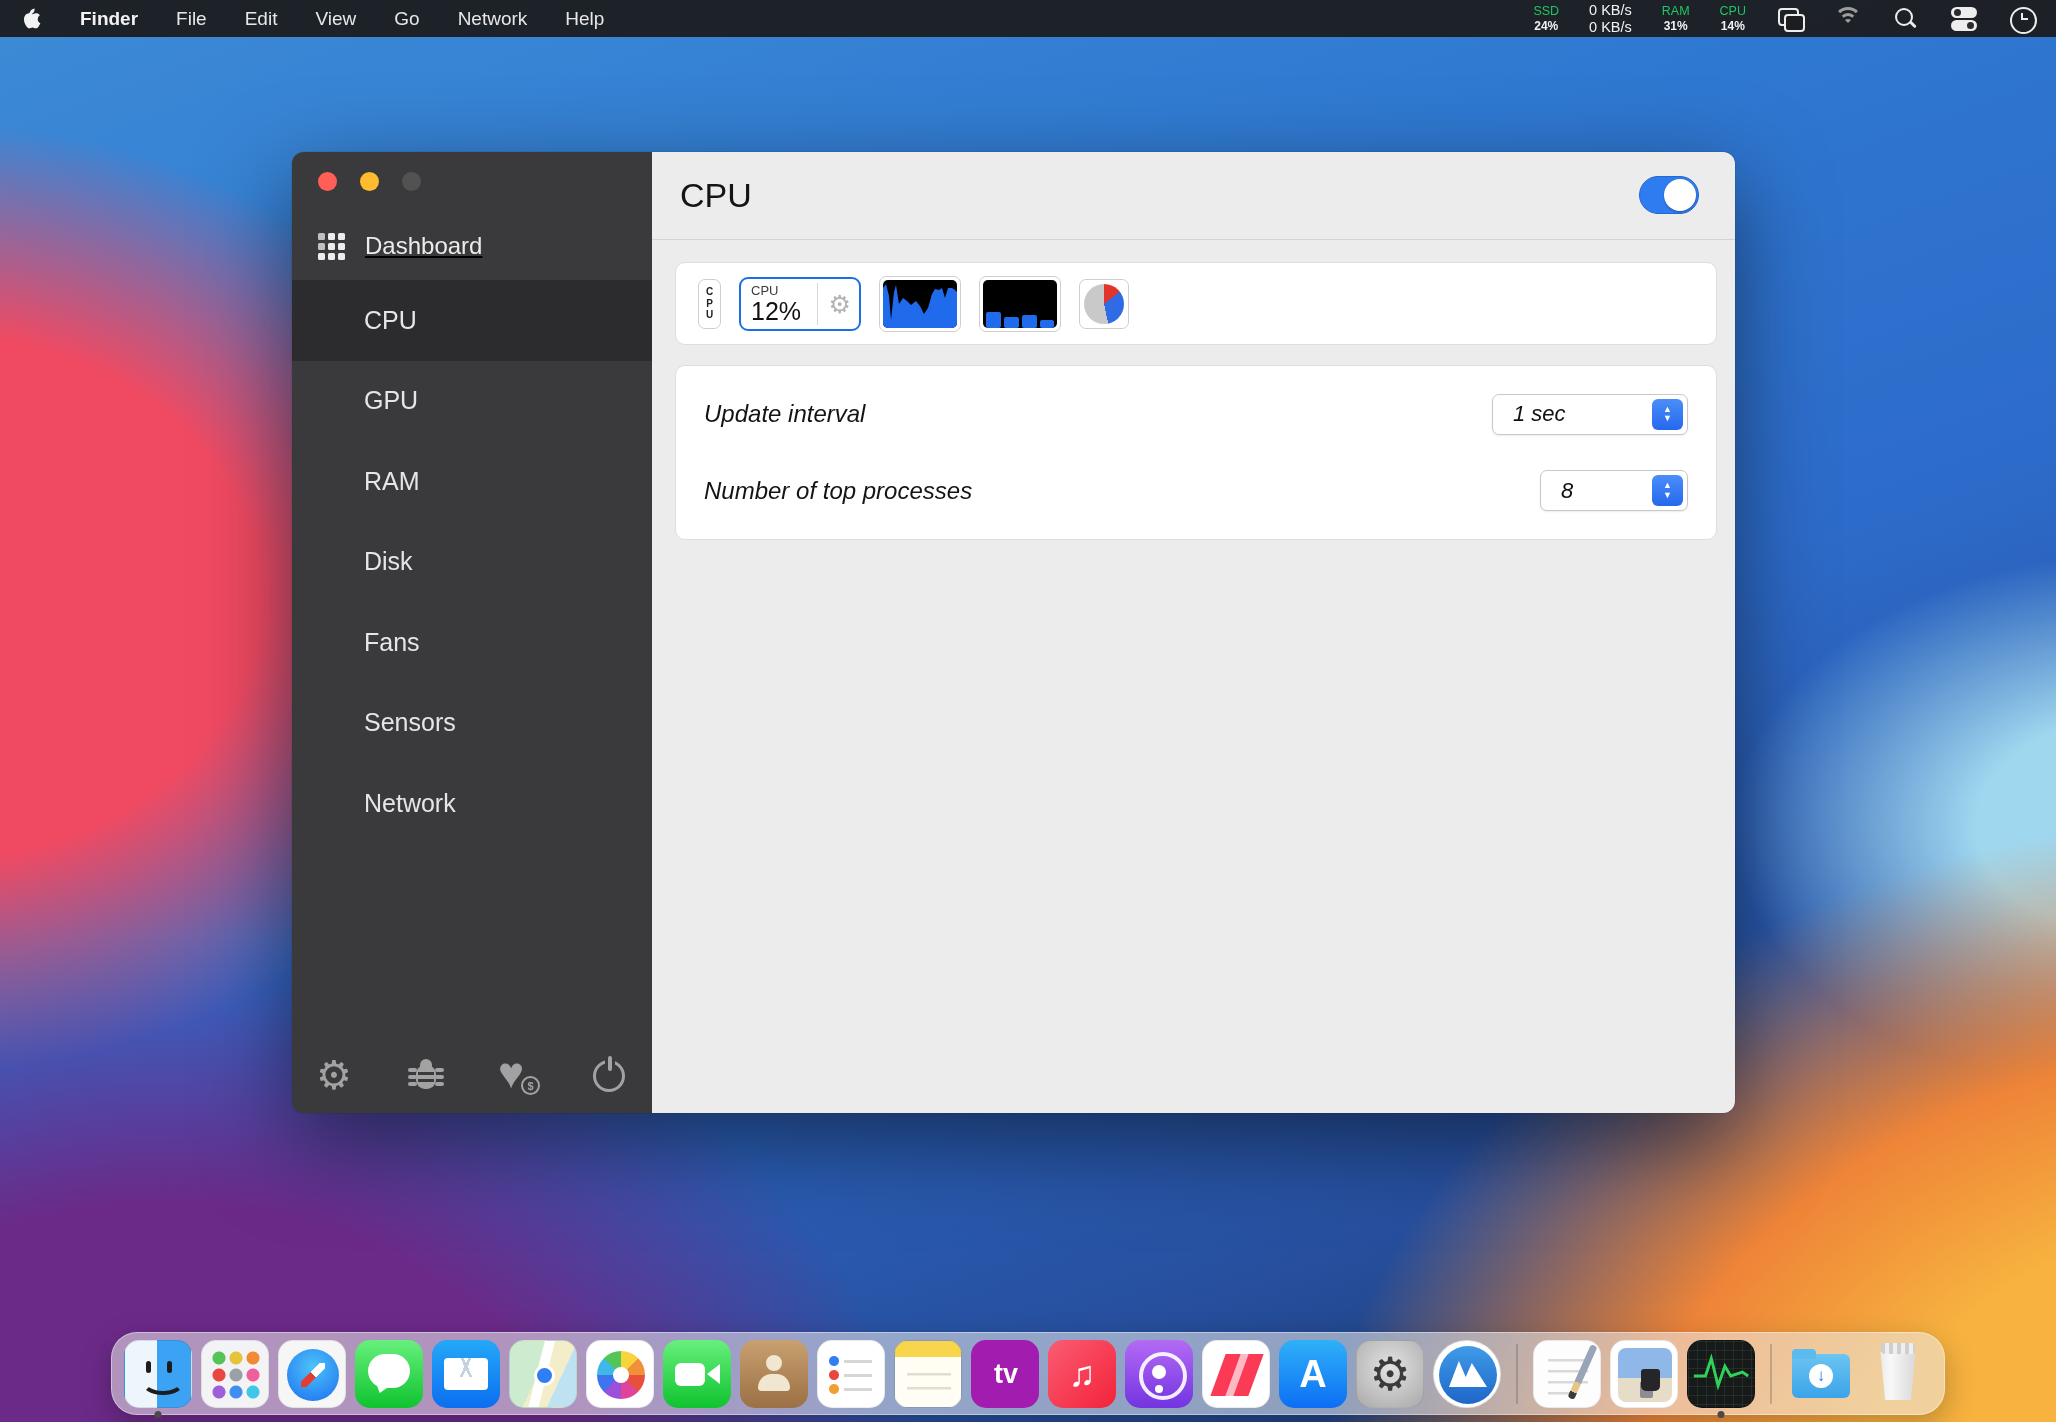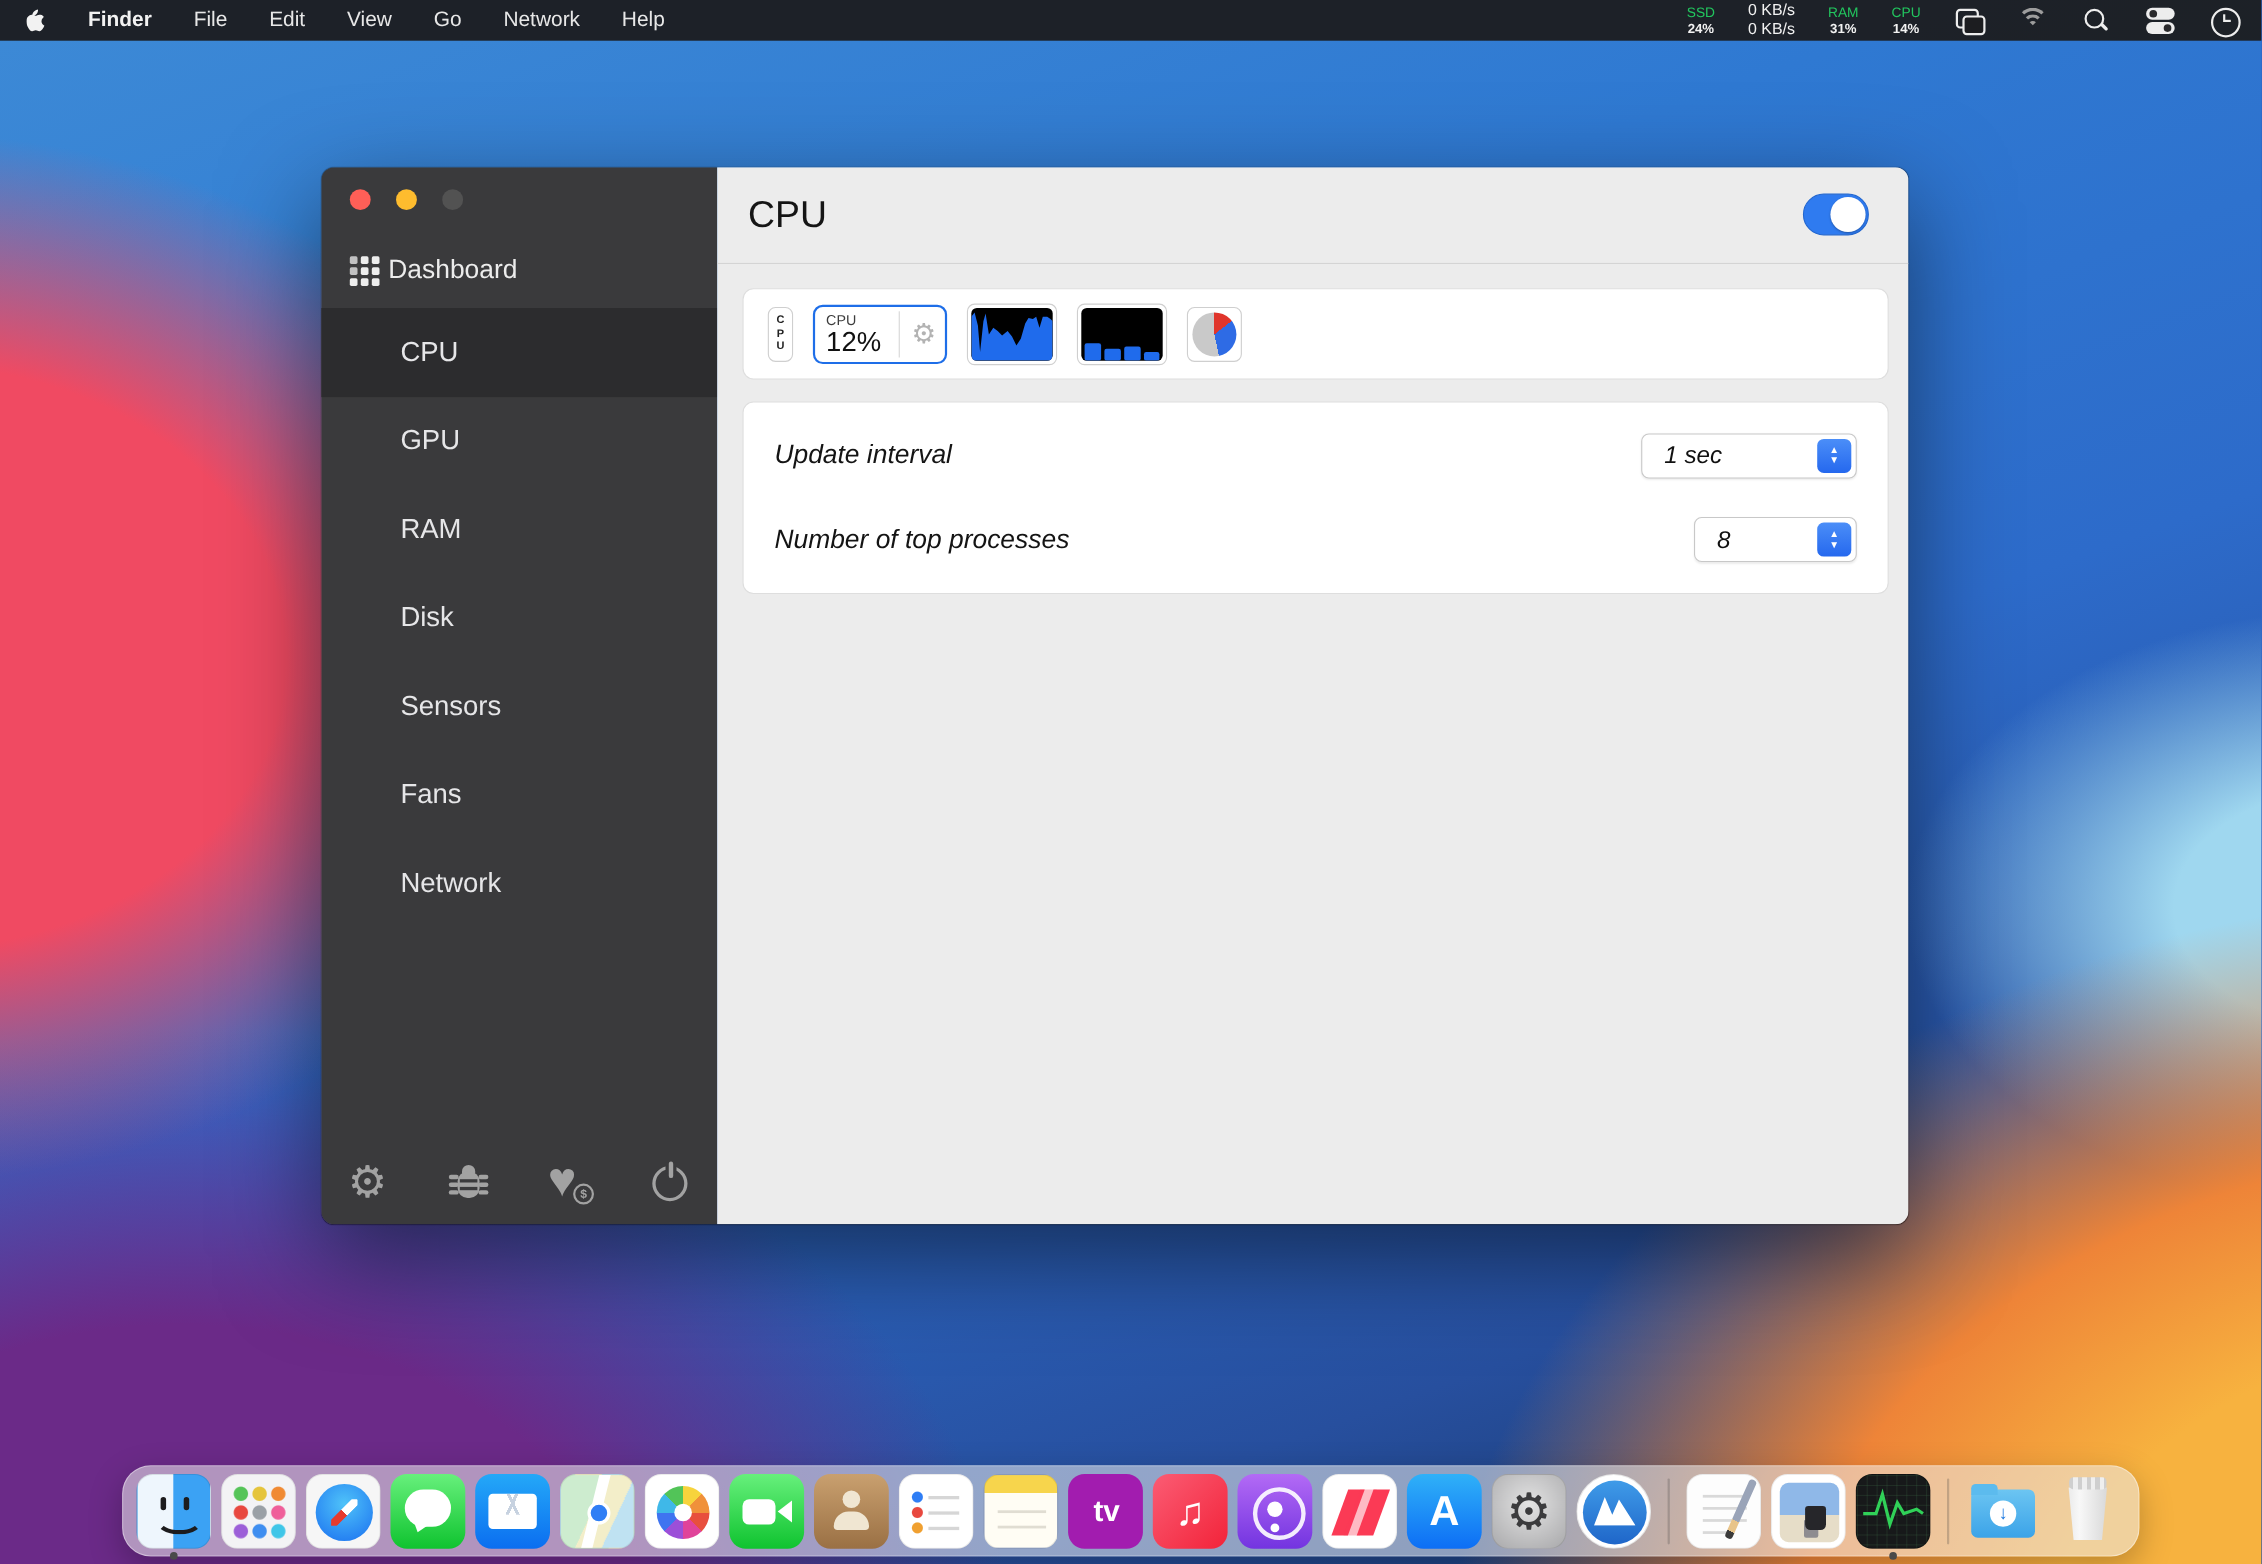--- a/index.html
+++ b/index.html
@@ -58,21 +58,21 @@
 
   
   .window { position:absolute; left:292px; top:152px; width:1443px; height:961px;
     border-radius:12px; box-shadow:0 30px 90px rgba(0,0,0,.5), 0 0 1px rgba(0,0,0,.6);
     display:flex; overflow:hidden; z-index:10; }
   .sidebar { width:360px; flex:none; background:#3a3a3c; position:relative; }
   .traffic { position:absolute; top:20px; left:26px; display:flex; gap:23px; }
   .tl { width:19px; height:19px; border-radius:50%; }
   .tl-close { background:#ff5f57; } .tl-min { background:#febc2e; } .tl-zoom { background:#525252; }
 
-  .dash-row { position:absolute; top:66px; left:0; width:100%; height:56px; display:flex; align-items:center; padding-left:26px; gap:8px; }
+  .dash-row { position:absolute; top:66px; left:0; width:100%; height:56px; display:flex; align-items:center; padding-left:26px; gap:20px;text-decoration:underline; }
   .grid-icon { width:27px; height:27px; display:grid; grid-template-columns:repeat(3,1fr); gap:3px; }
   .grid-icon i { background:#ededed; border-radius:1.5px; }
   .grid-icon i:nth-child(1), .grid-icon i:nth-child(4){ opacity:.75; }
   .dash-label { color:#ececec; font-size:24px; }
 
   .nav { position:absolute; top:128px; left:0; width:100%; }
   .nav-item { height:80.5px; display:flex; align-items:center; padding-left:72px;
     color:#e6e6e8; font-size:25px; cursor:default; }
   .nav-item.selected { background:#2c2c2e; }
 
@@ -348,24 +348,24 @@
       <div class="nav-item">
           <span>GPU</span>
         </div>
       <div class="nav-item">
           <span>RAM</span>
         </div>
       <div class="nav-item">
           <span>Disk</span>
         </div>
       <div class="nav-item">
+          <span>Fans</span>
+        </div>
+      <div class="nav-item">
           <span>Sensors</span>
-        </div>
-      <div class="nav-item">
-          <span>Fans</span>
         </div>
       <div class="nav-item">
           <span>Network</span>
         </div>
     </div>
 
     <div class="side-footer">
       <span class="sficon sf-gear">⚙</span>
       <span class="sficon sf-bug">
         <span class="head"></span>

